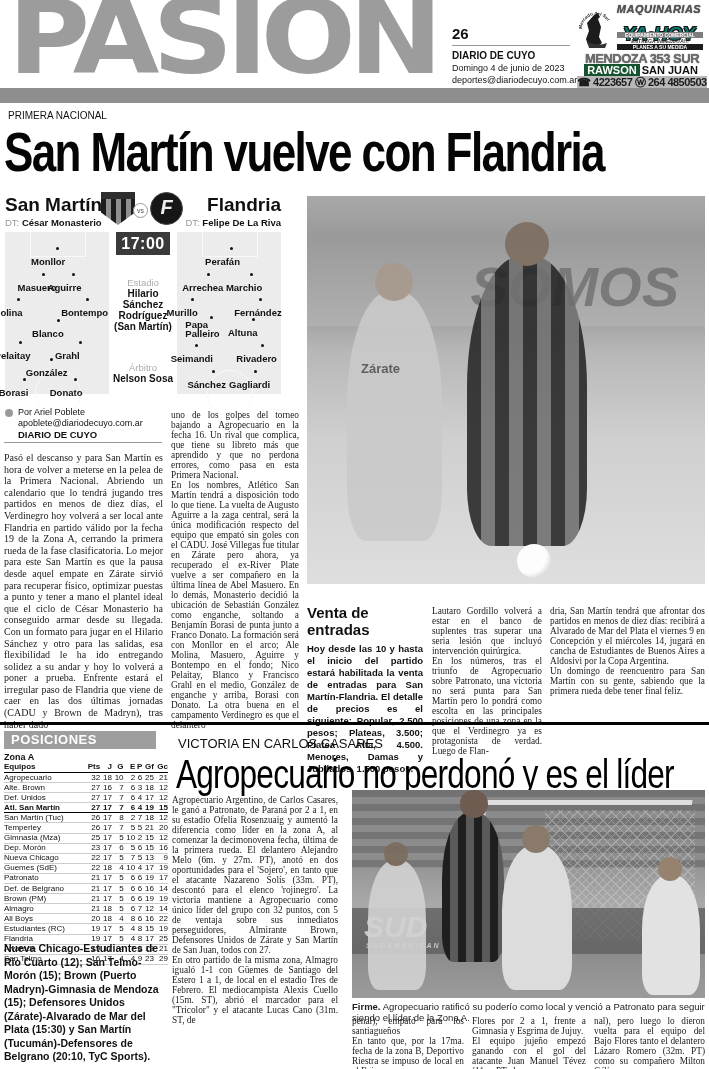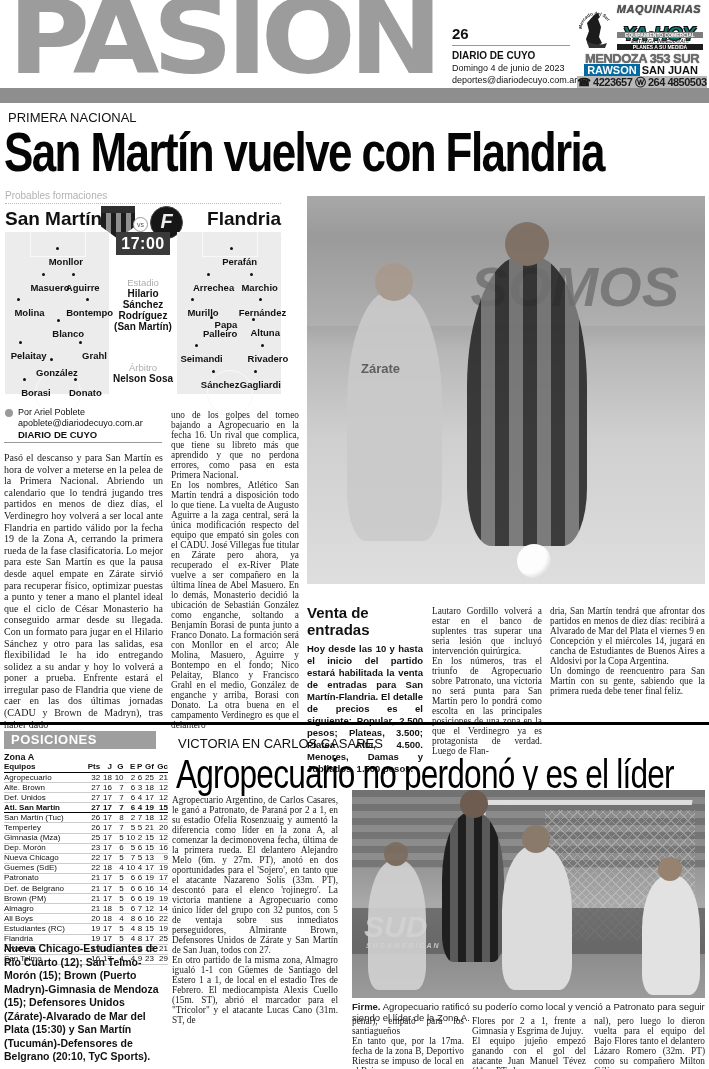--- a/index.html
+++ b/index.html
@@ -28,27 +28,27 @@
             text-shadow:-1px -1px 0 #111,1px -1px 0 #111,-1px 1px 0 #111,1px 1px 0 #111; }
   .ad-s1 { position:absolute; left:40px; top:30px; width:86px; background:#7d7d7d; color:#fff;
            font-size:5px; text-align:center; line-height:6px; }
   .ad-s2 { position:absolute; left:40px; top:36px; width:86px; color:#333; font-style:italic;
            font-size:5px; text-align:center; line-height:6px; }
   .ad-s3 { position:absolute; left:40px; top:42px; width:86px; background:#1c1c1c; color:#fff;
            font-size:5px; text-align:center; line-height:6px; }
   .ad-mendoza { position:absolute; left:0; top:49px; width:130px; text-align:center; font-weight:900;
            font-size:13px; color:#6e6e6e; text-shadow:0 0 1px #222; letter-spacing:-.5px; }
   .ad-rawson { position:absolute; left:0; top:62px; width:130px; text-align:center; font-size:11px; font-weight:900; }
-  .ad-rawson .inv { background:#0369a1; color:#fff; padding:0 3px;text-align:right; }
+  .ad-rawson .inv { background:#14532d; color:#fff; padding:0 3px;text-align:right; }
   .ad-rawson .pos { color:#111; padding:0 2px;text-align:center; }
   .ad-phone { position:absolute; left:0; top:74px; width:130px; background:#b8b8b8; color:#1a1a1a;
            font-size:11px; font-weight:900; text-align:center; line-height:12px; letter-spacing:-.5px; }
 
   
-  .kicker1 { position:absolute; left:8px; top:110px; font-size:13px; color:#111; }
+  .kicker1 { position:absolute; left:8px; top:110px; font-size:10px; color:#111; }
   .headline1 { position:absolute; left:4px; top:120px; white-space:nowrap; font-weight:900;
            font-size:55px; letter-spacing:-2px; color:#050505;
            transform:scaleX(0.80); transform-origin:left top; font-family:"Liberation Sans", sans-serif; }
 
   
   .formations { position:absolute; left:5px; top:190px; width:276px; height:245px; }
   .f-label { font-size:10px; color:#b3b3b3; border-bottom:1px dotted #bbb; padding-bottom:2px; }
   .f-head { position:relative; height:36px; }
   .f-team-home { position:absolute; left:0; top:4px; font-weight:bold; font-size:19px; }
   .f-team-away { position:absolute; right:0; top:4px; font-weight:bold; font-size:19px; }
@@ -65,21 +65,21 @@
   .crest-fl { position:absolute; left:49px; top:0; width:33px; height:33px; border-radius:50%;
            background:#161616; border:1px solid #444; }
   .crest-fl::before { content:"F"; position:absolute; left:0; top:3px; width:100%; text-align:center;
            color:#eee; font-weight:bold; font-size:20px; font-style:italic; }
   .pitch { position:absolute; top:42px; width:104px; height:162px; background:#ececec; }
   .pitch-home { left:0; } .pitch-away { right:0; }
   .pitch::before { content:""; position:absolute; left:24%; top:0; width:52%; height:15%;
            border:1px solid #f9f9f9; border-top:none; }
   .pitch::after { content:""; position:absolute; left:50%; bottom:-22px; width:44px; height:44px;
            margin-left:-22px; border-radius:50%; border:1px solid #f9f9f9; }
-  .player { position:absolute; transform:translateX(-50%); text-align:right; width:52px; z-index:1; }
+  .player { position:absolute; transform:translateX(-50%); text-align:left; width:52px; z-index:1; }
   .player i { display:block; width:3px; height:3px; border-radius:50%; background:#111; margin:0 auto 1px; }
   .player b { font-size:9.5px; line-height:9px; display:inline-block; font-weight:bold; }
   .f-center { position:absolute; left:104px; top:42px; width:68px; height:162px; text-align:center; }
   .f-time { margin:0 auto; width:54px; background:#3a3a3a; color:#fff; font-weight:900;
            font-size:16px; line-height:23px; letter-spacing:.5px; }
   .f-venue { margin-top:22px; font-size:9.5px; line-height:11px; }
   .f-venue .lbl, .f-ref .lbl { color:#adadad; }
   .f-venue b, .f-ref b { display:block; font-size:10px; }
   .f-ref { margin-top:30px; font-size:9.5px; line-height:11px; }
 
@@ -212,21 +212,20 @@
     <div class="ad-rawson"><span class="inv">RAWSON</span><span class="pos">SAN JUAN</span></div>
     <div class="ad-phone"><span>☎ 4223657</span> <span>ⓦ 264 4850503</span></div>
   </div>
 
   <div class="graybar"></div>
 
   <div class="kicker1">PRIMERA NACIONAL</div>
   <div class="headline1">San Martín vuelve con Flandria</div>
 
   <div class="formations">
-    <div class="f-label">Probables formaciones</div>
     <div class="f-head">
       <div class="f-team-home">San Martín</div>
       <div class="f-team-away">Flandria</div>
       <div class="f-dt-home"><span>DT: </span><b>César Monasterio</b></div>
       <div class="f-dt-away"><span>DT: </span><b>Felipe De La Riva</b></div>
       <div class="crests">
         <div class="crest-sm"></div>
         <div class="vs-badge">vs</div>
         <div class="crest-fl"></div>
       </div>

